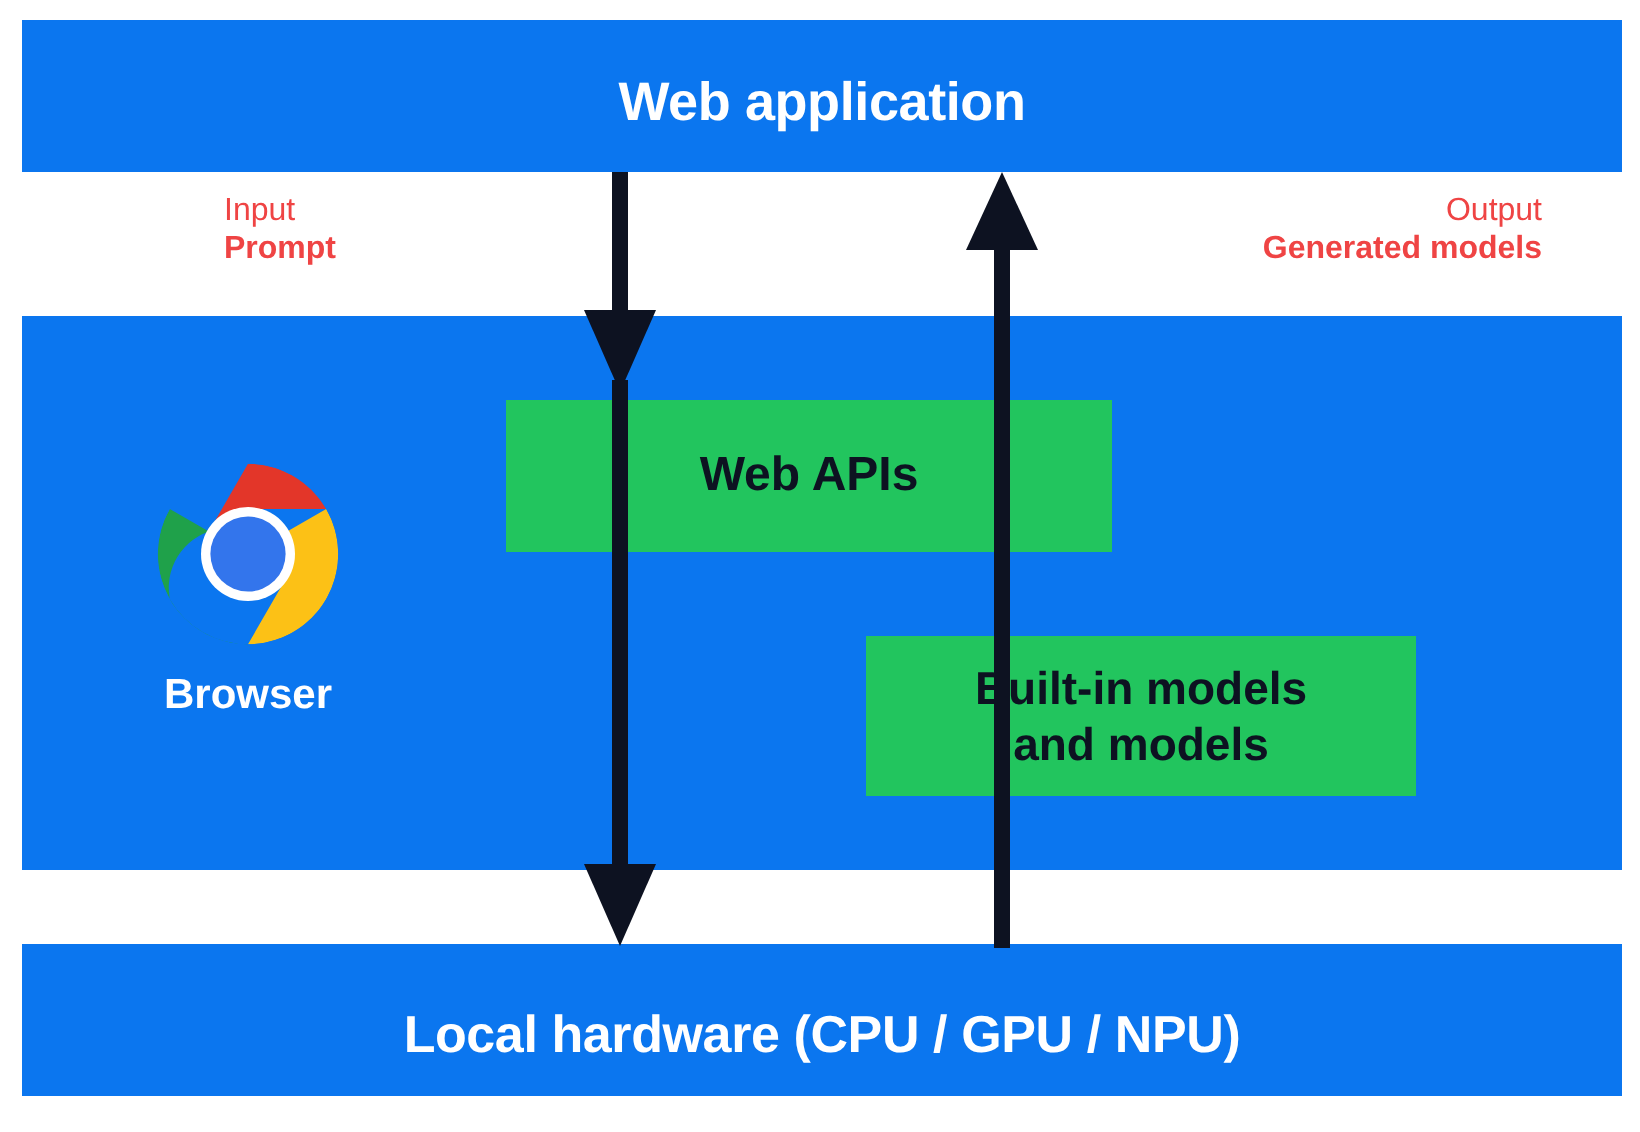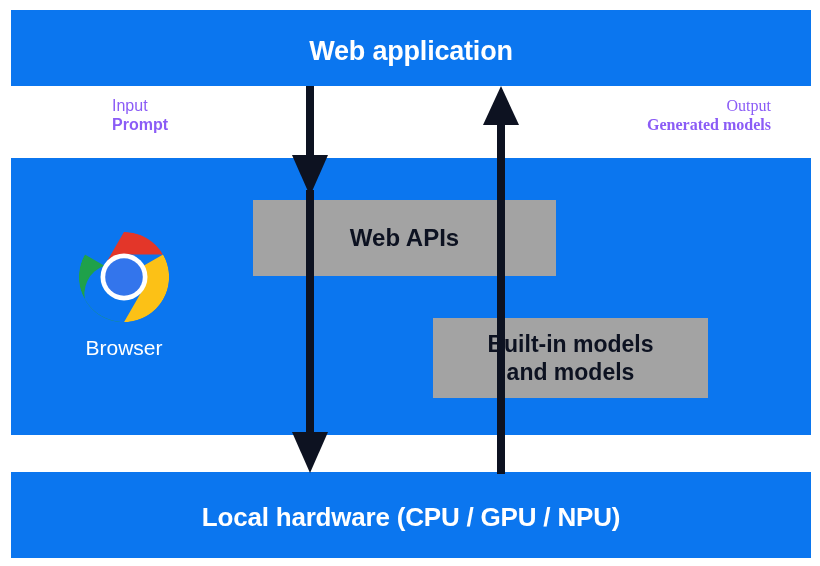--- a/index.html
+++ b/index.html
@@ -29,21 +29,21 @@
   .band.top {
     top: 10px;
     height: 76px;
   }
   .band.middle {
     top: 158px;
     height: 277px;
   }
   .band.bottom {
     top: 472px;
-    height: 86px;
+    height: 76px;
   }
 
   .band-label {
     position: absolute;
     left: 0;
     width: 100%;
     text-align: center;
     color: #ffffff;
     font-weight: bold;
     letter-spacing: -0.2px;
@@ -63,21 +63,21 @@
     left: 0;
     top: 0;
     width: 820px;
     height: 566px;
     pointer-events: none;
   }
 
   
   .edge-label {
     position: absolute;
-    color: #8b5cf6;
+    color: #ef4444;
     line-height: 1.18;
   }
   .edge-label .caption {
     font-size: 16px;
     font-weight: normal;
     display: block;
   }
   .edge-label .value {
     font-size: 16px;
     font-weight: bold;
@@ -85,27 +85,26 @@
   }
   .edge-label.input {
     left: 112px;
     top: 97px;
     text-align: left;
   }
   .edge-label.output {
     right: 49px;
     top: 97px;
     text-align: right;
-    font-family: Liberation Serif, serif;
   }
 
   
   .api-box {
     position: absolute;
-    background: #a3a3a3;
+    background: #22c55e;
     display: flex;
     align-items: center;
     justify-content: center;
     text-align: center;
     color: #0d1221;
     font-weight: bold;
     line-height: 1.22;
   }
   .api-box.web-apis {
     left: 253px;
@@ -134,21 +133,21 @@
     width: 94px;
     height: 94px;
     margin: 0 auto;
     display: block;
   }
   .browser-badge .caption {
     display: block;
     margin-top: 12px;
     color: #ffffff;
     font-size: 21px;
-    font-weight: normal;
+    font-weight: bold;
   }
 </style>
 </head>
 <body>
 
 <div id="diagram">
 
   <div class="band top">
     <span class="band-label">Web application</span>
   </div>

